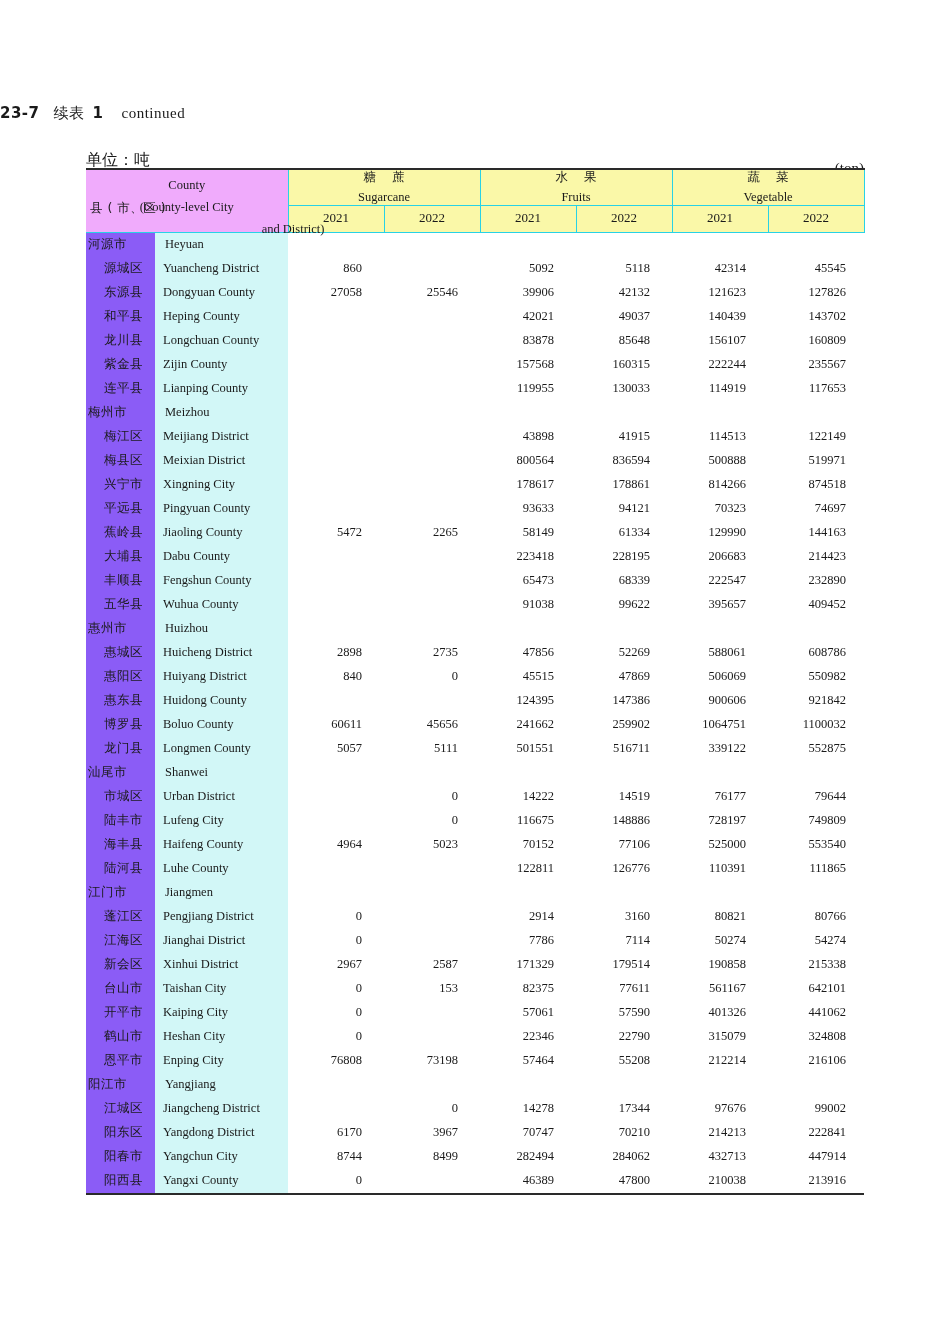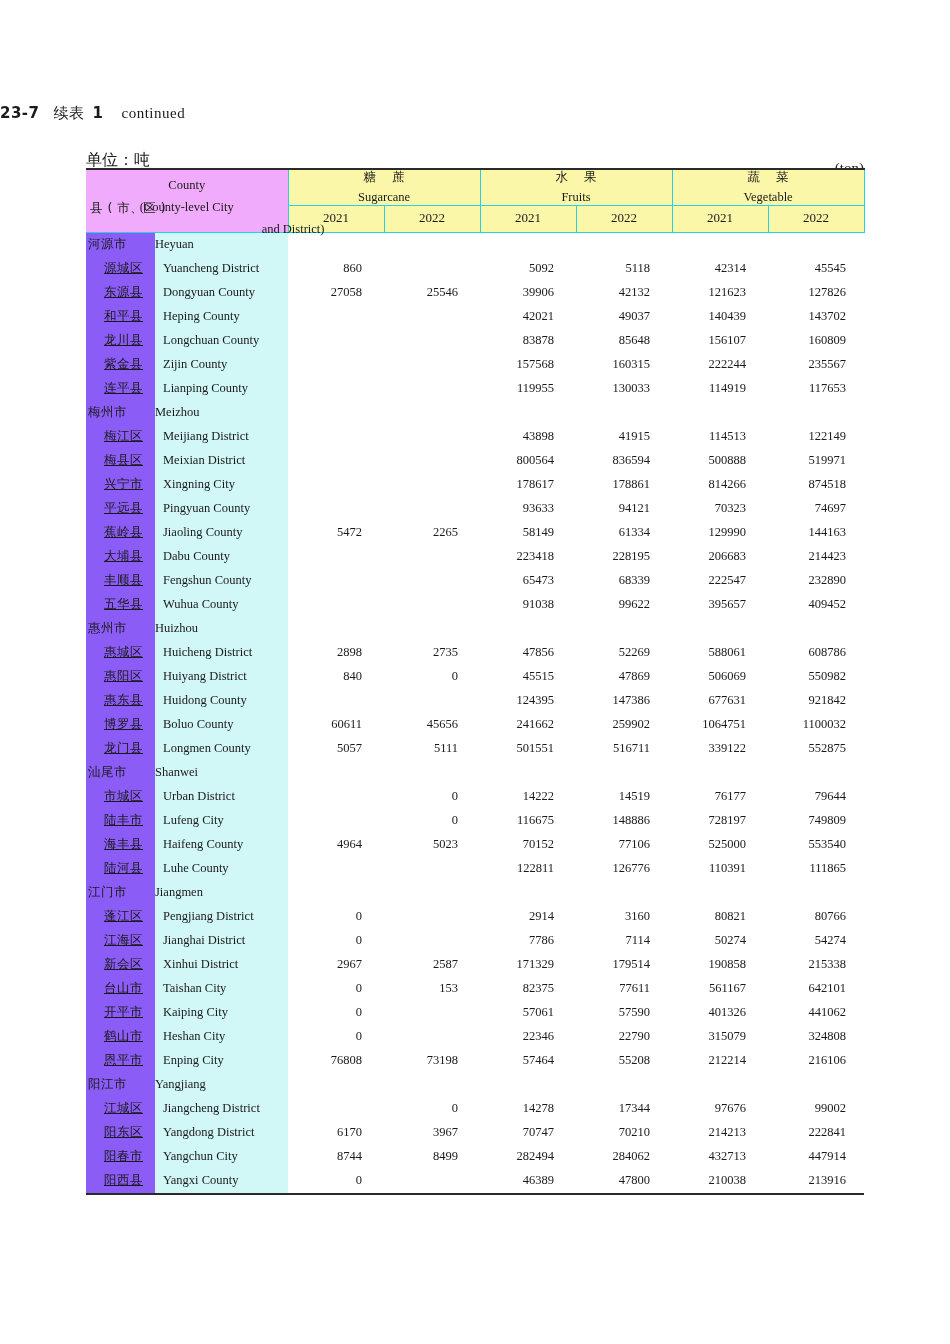--- a/index.html
+++ b/index.html
@@ -89,23 +89,23 @@
   }
   td.num-cell{
     background:#ffffff;
     font-size:12.5px;
     height:24px;
     text-align:right;
     white-space:nowrap;
   }
   
   tr.city td.cn-cell{padding-left:2px;}
-  tr.city td.en-cell{padding-left:0;}
-  
-  tr.county td.cn-cell{padding-left:18px;text-decoration:underline;}
+  tr.city td.en-cell{padding-left:10px;}
+  
+  tr.county td.cn-cell{padding-left:18px;}
   tr.county td.en-cell{padding-left:8px;}
 
   
   td.c-s21{padding-right:22px;}
   td.c-s22{padding-right:22px;}
   td.c-f21{padding-right:22px;}
   td.c-f22{padding-right:22px;}
   td.c-v21{padding-right:22px;}
   td.c-v22{padding-right:18px;}
 
@@ -358,21 +358,21 @@
           <td class="num-cell c-v21">506069</td>
           <td class="num-cell c-v22">550982</td>
         </tr>
         <tr class="county">
           <td class="cn-cell">惠东县</td>
           <td class="en-cell">Huidong County</td>
           <td class="num-cell c-s21"></td>
           <td class="num-cell c-s22"></td>
           <td class="num-cell c-f21">124395</td>
           <td class="num-cell c-f22">147386</td>
-          <td class="num-cell c-v21">677631</td>
+          <td class="num-cell c-v21">900606</td>
           <td class="num-cell c-v22">921842</td>
         </tr>
         <tr class="county">
           <td class="cn-cell">博罗县</td>
           <td class="en-cell">Boluo County</td>
           <td class="num-cell c-s21">60611</td>
           <td class="num-cell c-s22">45656</td>
           <td class="num-cell c-f21">241662</td>
           <td class="num-cell c-f22">259902</td>
           <td class="num-cell c-v21">1064751</td>

